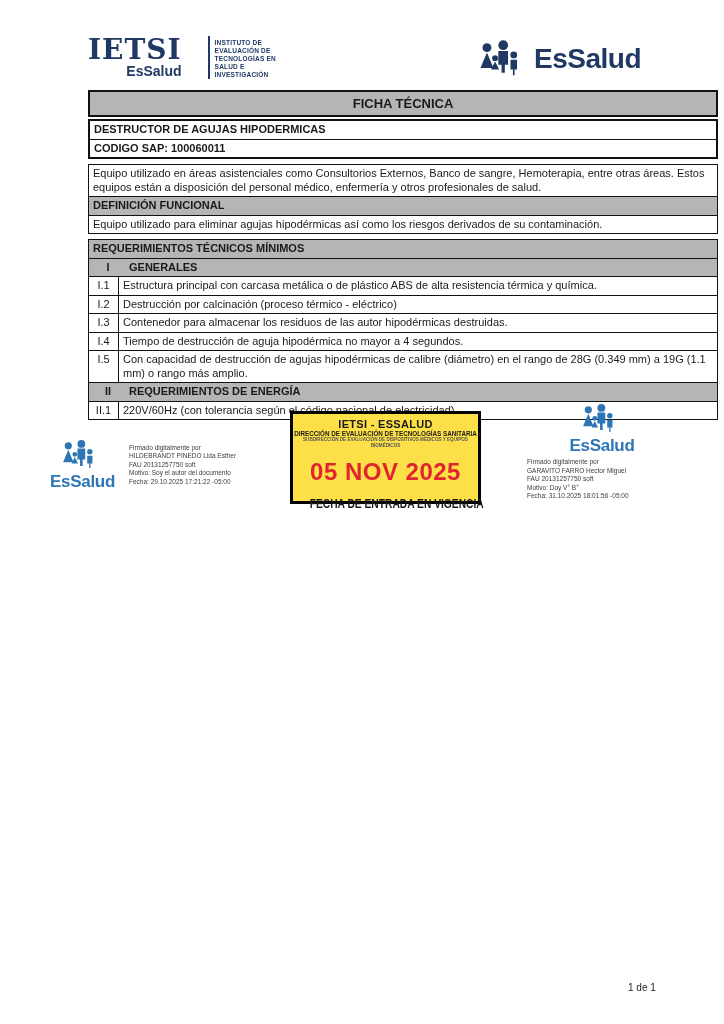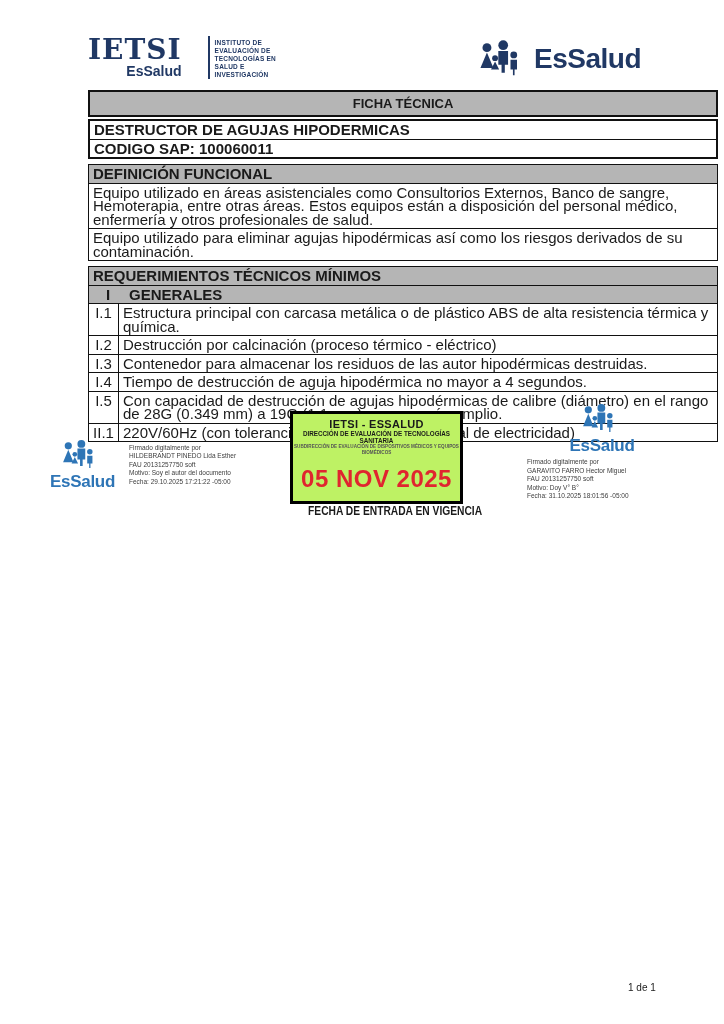--- a/index.html
+++ b/index.html
@@ -22,37 +22,37 @@
   .essalud-top svg { display:block; }
   .essalud-wordmark { font-size:28px; font-weight:bold; letter-spacing:-0.5px; margin-left:4px; }
 
   
   .doc-col { position:absolute; left:88px; top:90px; width:630px; }
   .bar {
     background:#b5b5b5; border:2px solid #111; font-weight:bold;
     font-size:13px; text-align:center; padding:4px 0; margin-bottom:2px;
   }
   table.sec { width:100%; border-collapse:collapse; table-layout:fixed; margin-bottom:5px; }
-  table.sec td { border:1.5px solid #111; font-size:15px; line-height:13.5px; padding:2px 4px; vertical-align:top; }
+  table.sec td { border:1.5px solid #111; font-size:11px; line-height:13.5px; padding:2px 4px; vertical-align:top; }
   td.hdr { background:#b5b5b5; font-weight:bold; font-size:11px; border:2px solid #111; }
   td.boldrow { font-weight:bold; font-size:12px; padding:3px 4px; }
   td.numcell { width:30px; text-align:center; padding:2px 1px; }
   .grp { display:flex; }
   .grp .gnum { width:30px; text-align:center; flex:none; }
   .grp .glbl { padding-left:6px;text-align:right; }
 
   
   .sig-left { position:absolute; left:50px; top:440px; display:flex; align-items:center; }
   .sig-left .logo { color:#2e75b6; text-align:center; margin-right:14px; }
   .sig-lines { font-size:6.5px; line-height:8.5px; color:#3c3c3c; }
   .essalud-small-word { font-size:17px; font-weight:bold; color:#2e75b6; letter-spacing:-0.3px; line-height:16px; }
 
   .stamp {
-    position:absolute; left:290px; top:411px; width:173px; height:93px;
-    border:3px solid #000; background:#bef264; text-align:center; padding-top:4px;
+    position:absolute; left:290px; top:411px; width:191px; height:93px;
+    border:3px solid #000; background:#fde047; text-align:center; padding-top:4px;
   }
   .stamp .l1 { font-size:11px; font-weight:bold; letter-spacing:0.3px; }
   .stamp .l2 { font-size:6.3px; font-weight:bold; line-height:7px; }
   .stamp .l3 { font-size:4.6px; font-weight:bold; color:#555; line-height:6px; }
   .stamp .date { font-size:24px; font-weight:bold; color:#e0252f; margin-top:9px; letter-spacing:0.5px; }
   .stamp .cap { font-size:12.5px; font-weight:bold; margin-top:11px; transform:scaleX(0.82); transform-origin:center; white-space:nowrap; }
 
   .sig-right { position:absolute; left:527px; top:404px; width:150px; }
   .sig-right .logo { color:#2e75b6; text-align:center; width:92px; margin:0 auto 4px auto; }
 
@@ -104,24 +104,24 @@
           </tr>
       <tr>
             <td class="boldrow" style="border-width:1px 2px 2px 2px;">CODIGO SAP: 100060011</td>
           </tr>
     </tbody>
       </table>
 
     <table class="sec">
       <tbody>
       <tr>
+            <td>Equipo utilizado en áreas asistenciales como Consultorios Externos, Banco de sangre, Hemoterapia, entre otras áreas. Estos equipos están a disposición del personal médico, enfermería y otros profesionales de salud.</td>
+          </tr>
+      <tr>
             <td class="hdr">DEFINICIÓN FUNCIONAL</td>
-          </tr>
-      <tr>
-            <td>Equipo utilizado en áreas asistenciales como Consultorios Externos, Banco de sangre, Hemoterapia, entre otras áreas. Estos equipos están a disposición del personal médico, enfermería y otros profesionales de salud.</td>
           </tr>
       <tr>
             <td>Equipo utilizado para eliminar agujas hipodérmicas así como los riesgos derivados de su contaminación.</td>
           </tr>
     </tbody>
       </table>
 
     <table class="sec">
       <colgroup>
           <col style="width:30px">
@@ -155,20 +155,28 @@
           </tr>
       <tr>
         <td class="numcell">I.4</td>
         <td>Tiempo de destrucción de aguja hipodérmica no mayor a 4 segundos.</td>
           </tr>
       <tr>
         <td class="numcell">I.5</td>
         <td>Con capacidad de destrucción de agujas hipodérmicas de calibre (diámetro) en el rango de 28G (0.349 mm) a 19G (1.1 mm) o rango más amplio.</td>
           </tr>
 
+      <tr>
+            <td class="hdr" colspan="2">
+        <div class="grp">
+          <span class="gnum">II</span>
+          <span class="glbl">REQUERIMIENTOS DE ENERGÍA</span>
+        </div>
+      </td>
+          </tr>
 
       <tr>
         <td class="numcell">II.1</td>
         <td>220V/60Hz (con tolerancia según el código nacional de electricidad)</td>
           </tr>
     </tbody>
       </table>
   </div>
 
   <div class="sig-left">

